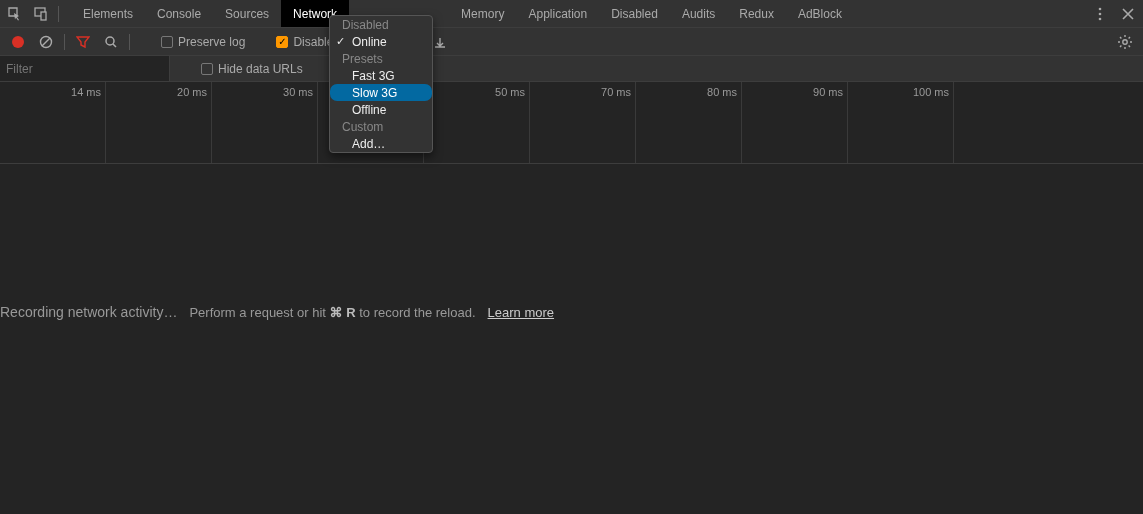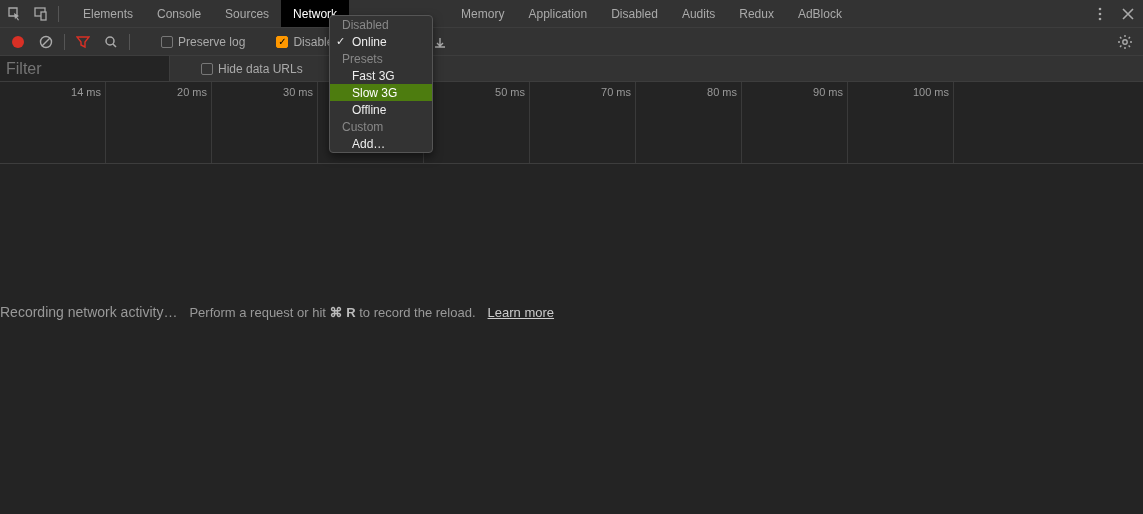--- a/index.html
+++ b/index.html
@@ -132,21 +132,21 @@
     padding-right: 8px;
   }
   .filter-input {
     width: 170px;
     height: 100%;
     background: #242424;
     border: none;
     border-right: 1px solid #3d3d3d;
     color: #bbb;
     padding: 0 6px;
-    font-size: 16px;
+    font-size: 12px;
     outline: none;
   }
   .filter-types {
     display: flex;
     align-items: center;
     gap: 10px;
     margin-left: 4px;
   }
   .type-btn {
     font-size: 12px;
@@ -224,22 +224,23 @@
     color: #eee;
     position: relative;
     cursor: pointer;
   }
   .dd-item.header {
     color: #888;
     cursor: default;
     padding-left: 12px;
   }
   .dd-item.selected {
-    background: #4d7c0f;
+    background: #0369a1;
     color: #fff;
+    border-radius: 7px;
   }
   .dd-check {
     position: absolute;
     left: 6px;
     font-size: 11px;
   }
   svg { display: block; }
 </style>
 </head>
 <body>

